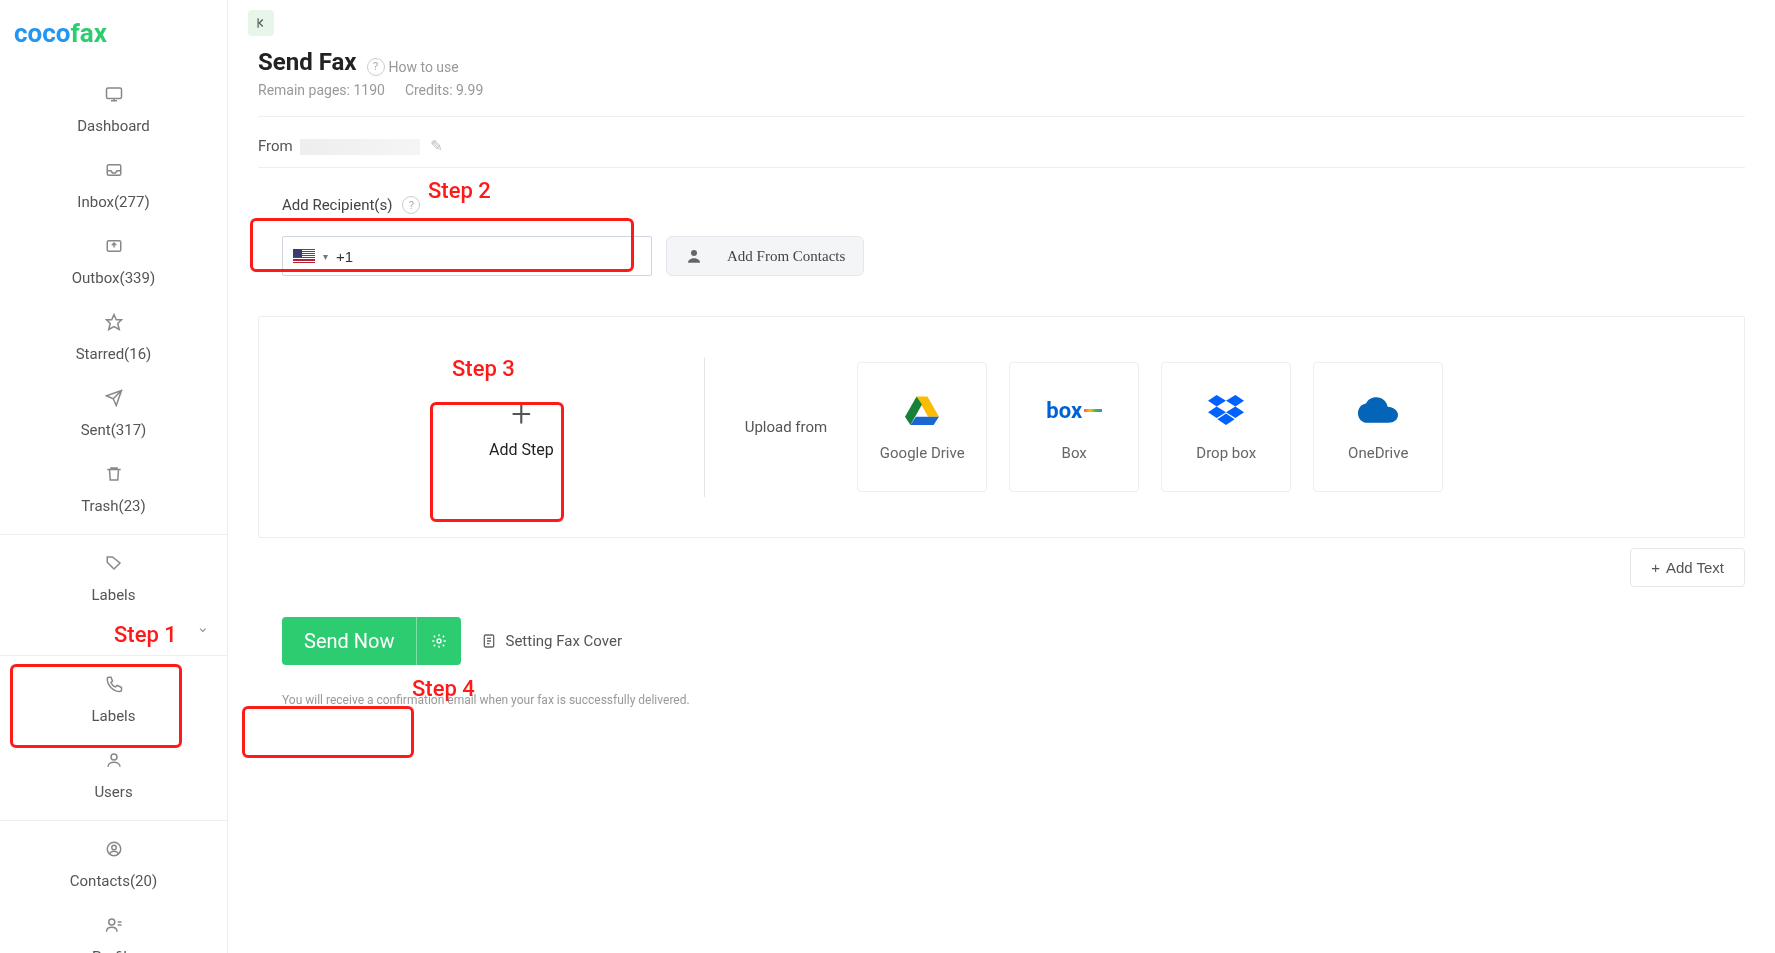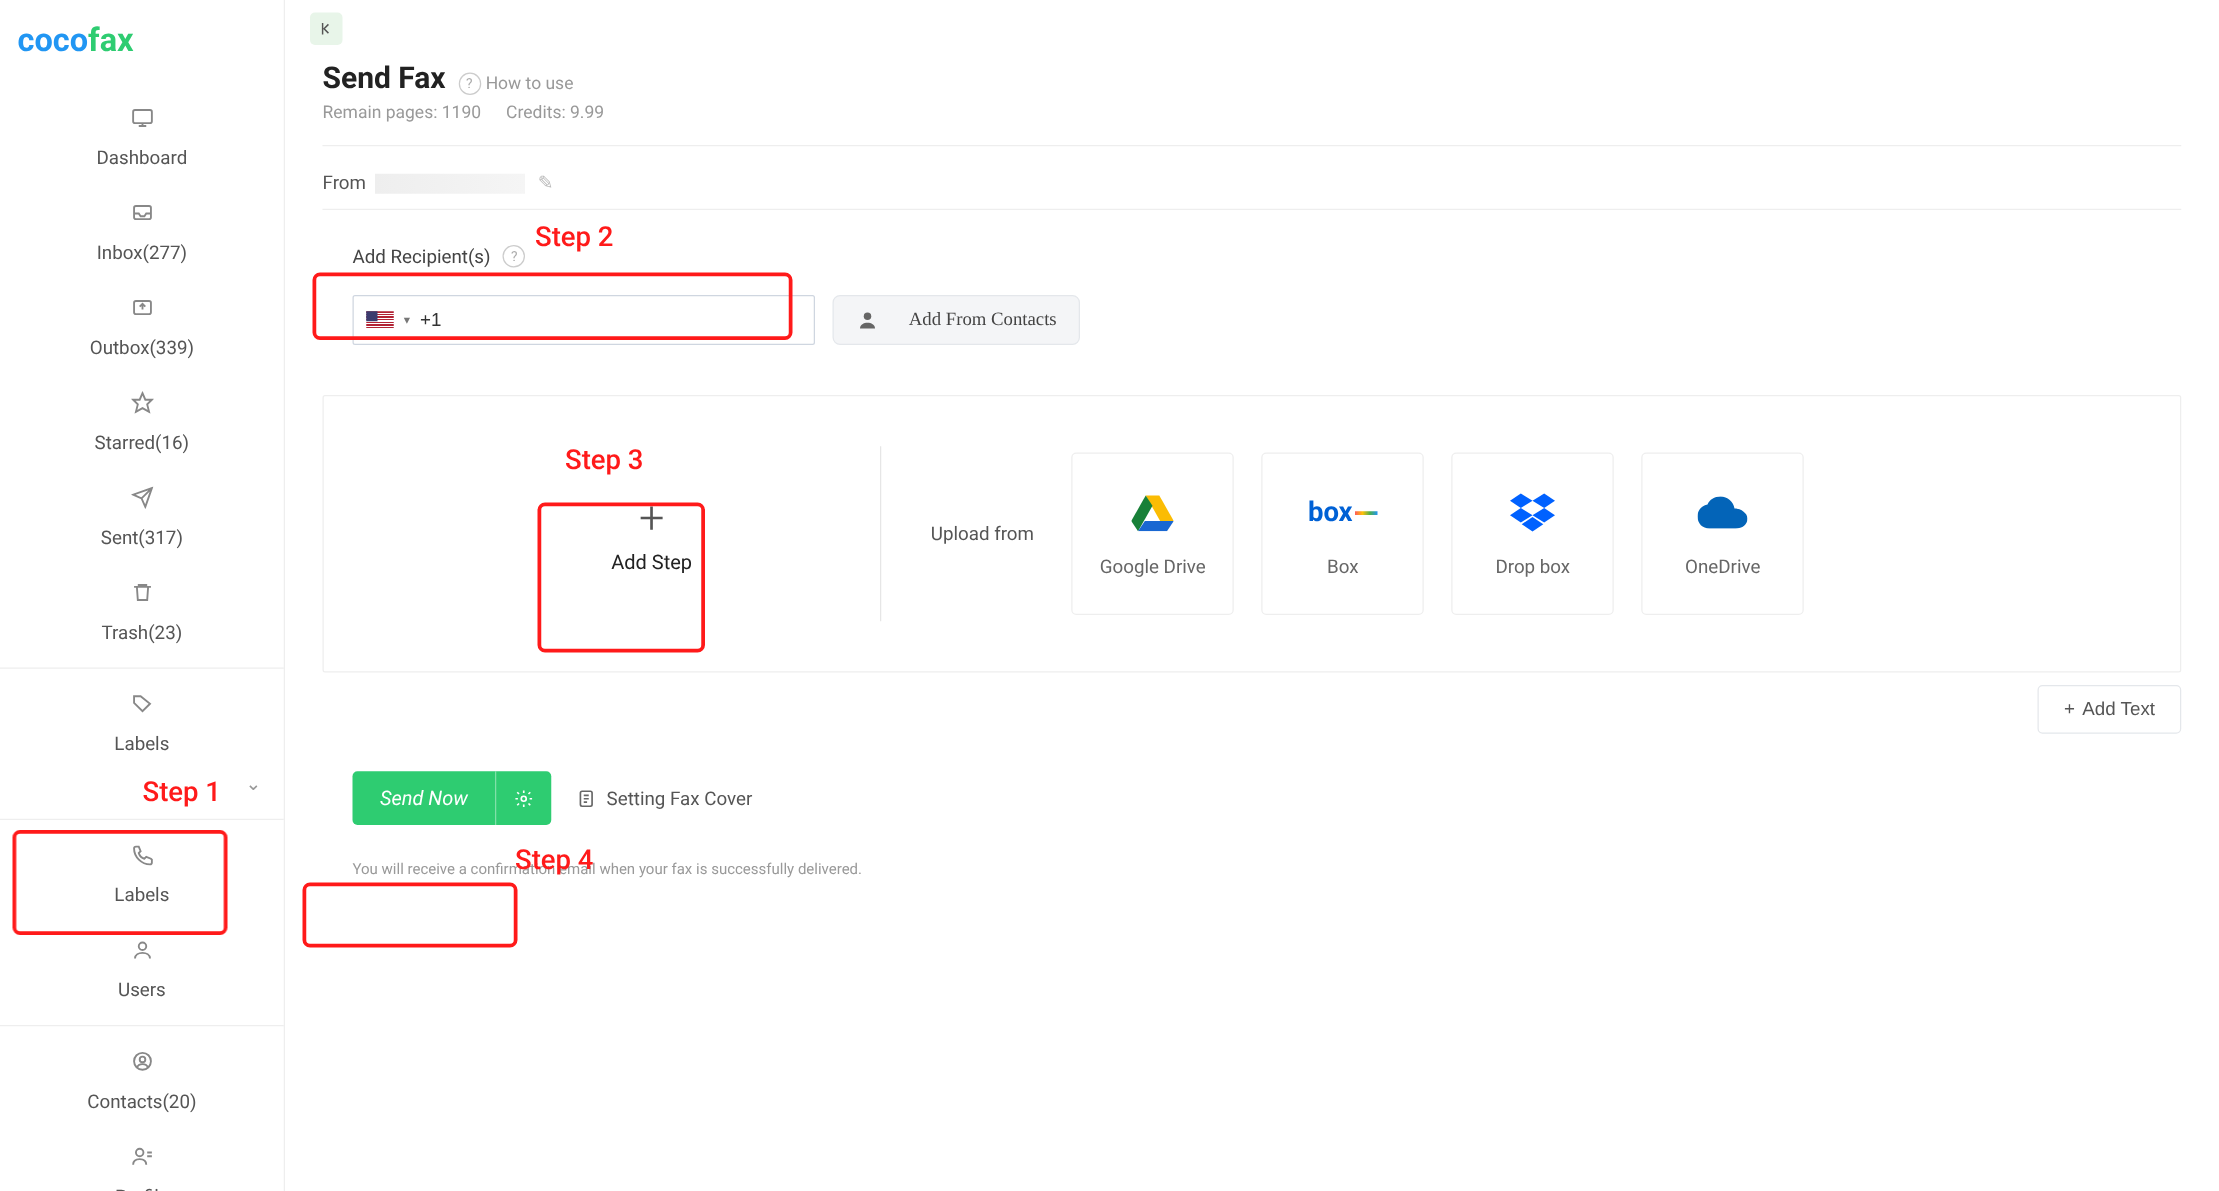--- a/index.html
+++ b/index.html
@@ -42,21 +42,21 @@
 .plus { font-size: 36px; color: #555; font-weight: 300; line-height: 1; margin-bottom: 8px; }
 .vdiv { width: 1px; height: 140px; background: #e6e6e6; margin-right: 40px; }
 .upload-from { color: #555; font-size: 15px; margin-right: 30px; }
 .cloud-grid { display: flex; gap: 22px; }
 .cloud-card { border: 1px solid #eee; border-radius: 4px; width: 130px; height: 130px; display: flex; flex-direction: column; align-items: center; justify-content: center; gap: 16px; cursor: pointer; color: #666; font-size: 15px; }
 .cloud-icon { height: 36px; display: flex; align-items: center; justify-content: center; }
 .add-text-row { display: flex; justify-content: flex-end; }
 .add-text-btn { border: 1px solid #e4e7eb; background: #fff; border-radius: 4px; padding: 10px 20px; font-size: 15px; color: #555; cursor: pointer; display: flex; align-items: center; gap: 6px; }
 .send-row { display: flex; align-items: center; gap: 20px; margin-top: 30px; padding: 0 24px; }
 .send-btn { background: #2ecc71; color: #fff; border: none; border-radius: 4px; display: flex; align-items: stretch; cursor: pointer; overflow: hidden; }
-.send-main { padding: 12px 22px; font-size: 16px; font-style: italic; }
+.send-main { padding: 12px 22px; font-size: 20px; }
 .send-gear { border-left: 1px solid rgba(255,255,255,0.4); padding: 12px 14px; display: flex; align-items: center; }
 .setting-cover { color: #555; font-size: 15px; display: flex; align-items: center; gap: 8px; cursor: pointer; }
 .confirm-note { color: #999; font-size: 12px; margin-top: 28px; padding: 0 24px; }
 .anno { position: absolute; border: 3px solid #ff1a1a; border-radius: 6px; pointer-events: none; }
 .anno-label { position: absolute; color: #ff1a1a; font-weight: 500; font-size: 22px; pointer-events: none; }
 </style>
 </head>
 <body>
 
 <div class="app">

